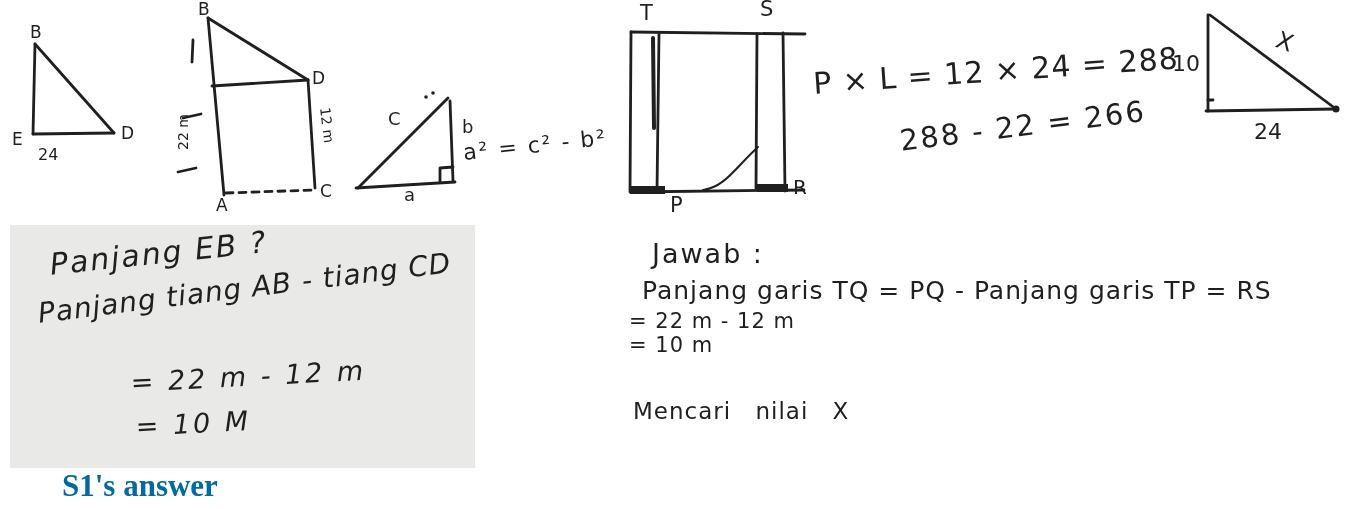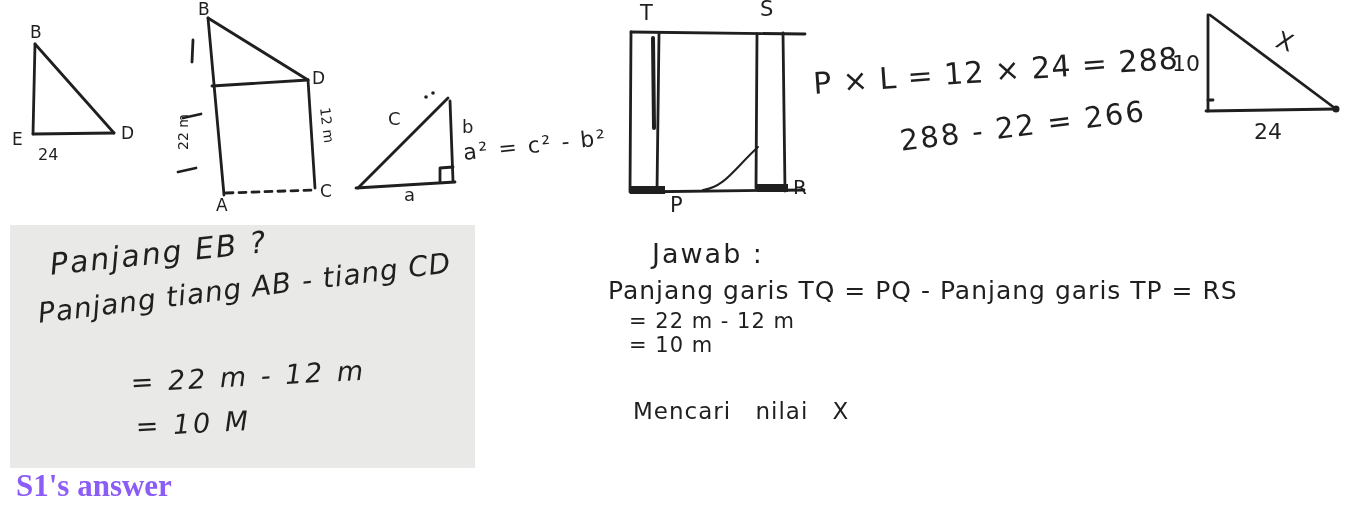--- a/index.html
+++ b/index.html
@@ -3,21 +3,21 @@
 <meta charset="utf-8">
 <style>
   html,body{margin:0;padding:0;background:#ffffff;}
   .canvas{
     position:relative;width:1360px;height:509px;background:#ffffff;
     overflow:hidden;font-family:"DejaVu Sans",sans-serif;color:#1f1f1f;
   }
   .abs{position:absolute;}
   .hw{font-family:"DejaVu Sans",sans-serif;color:#1f1f1f;white-space:nowrap;transform-origin:left top;}
   .hw-cursive{font-style:italic;}
-  .caption{font-family:"Liberation Serif",serif;font-weight:bold;font-size:31px;color:#8b5cf6;white-space:nowrap;}
+  .caption{font-family:"Liberation Serif",serif;font-weight:bold;font-size:31px;color:#0369a1;white-space:nowrap;margin-left:46px;}
   .s1-paper{background:#e9e9e7;}
   svg{display:block;}
   svg text{font-family:"DejaVu Sans",sans-serif;fill:#1f1f1f;}
   svg .stroke{stroke:#1f1f1f;stroke-width:2.8;fill:none;stroke-linecap:round;stroke-linejoin:round;}
 </style>
 </head>
 <body>
 
 <div class="canvas">
 
@@ -106,19 +106,19 @@
       <path d="M52,12 L178,106"></path>
       <path d="M50,97 L55,97"></path>
     </g>
     <circle cx="178" cy="106" r="3.5" fill="#1f1f1f"></circle>
     <text x="14" y="68" font-size="22">10</text>
     <text x="96" y="136" font-size="22">24</text>
     <text x="118" y="46" font-size="24" transform="rotate(20 124 40)">X</text>
   </svg>
 
   <div class="abs hw" style="left:628px;top:238px;font-size:27px;letter-spacing:2px;margin-left:24px;">Jawab :</div>
-  <div class="abs hw" style="left:608px;top:276px;font-size:25px;letter-spacing:1px;">Panjang garis TQ = PQ - Panjang garis TP = RS</div>
+  <div class="abs hw" style="left:642px;top:276px;font-size:25px;letter-spacing:1px;">Panjang garis TQ = PQ - Panjang garis TP = RS</div>
   <div class="abs hw" style="left:629px;top:309px;font-size:21px;letter-spacing:1px;">= 22 m - 12 m</div>
   <div class="abs hw" style="left:629px;top:333px;font-size:21px;letter-spacing:1px;">= 10 m</div>
   <div class="abs hw" style="left:633px;top:398px;font-size:23px;letter-spacing:1px;word-spacing:16px;">Mencari nilai X</div>
 
 
 </div>
 
 </body></html>

